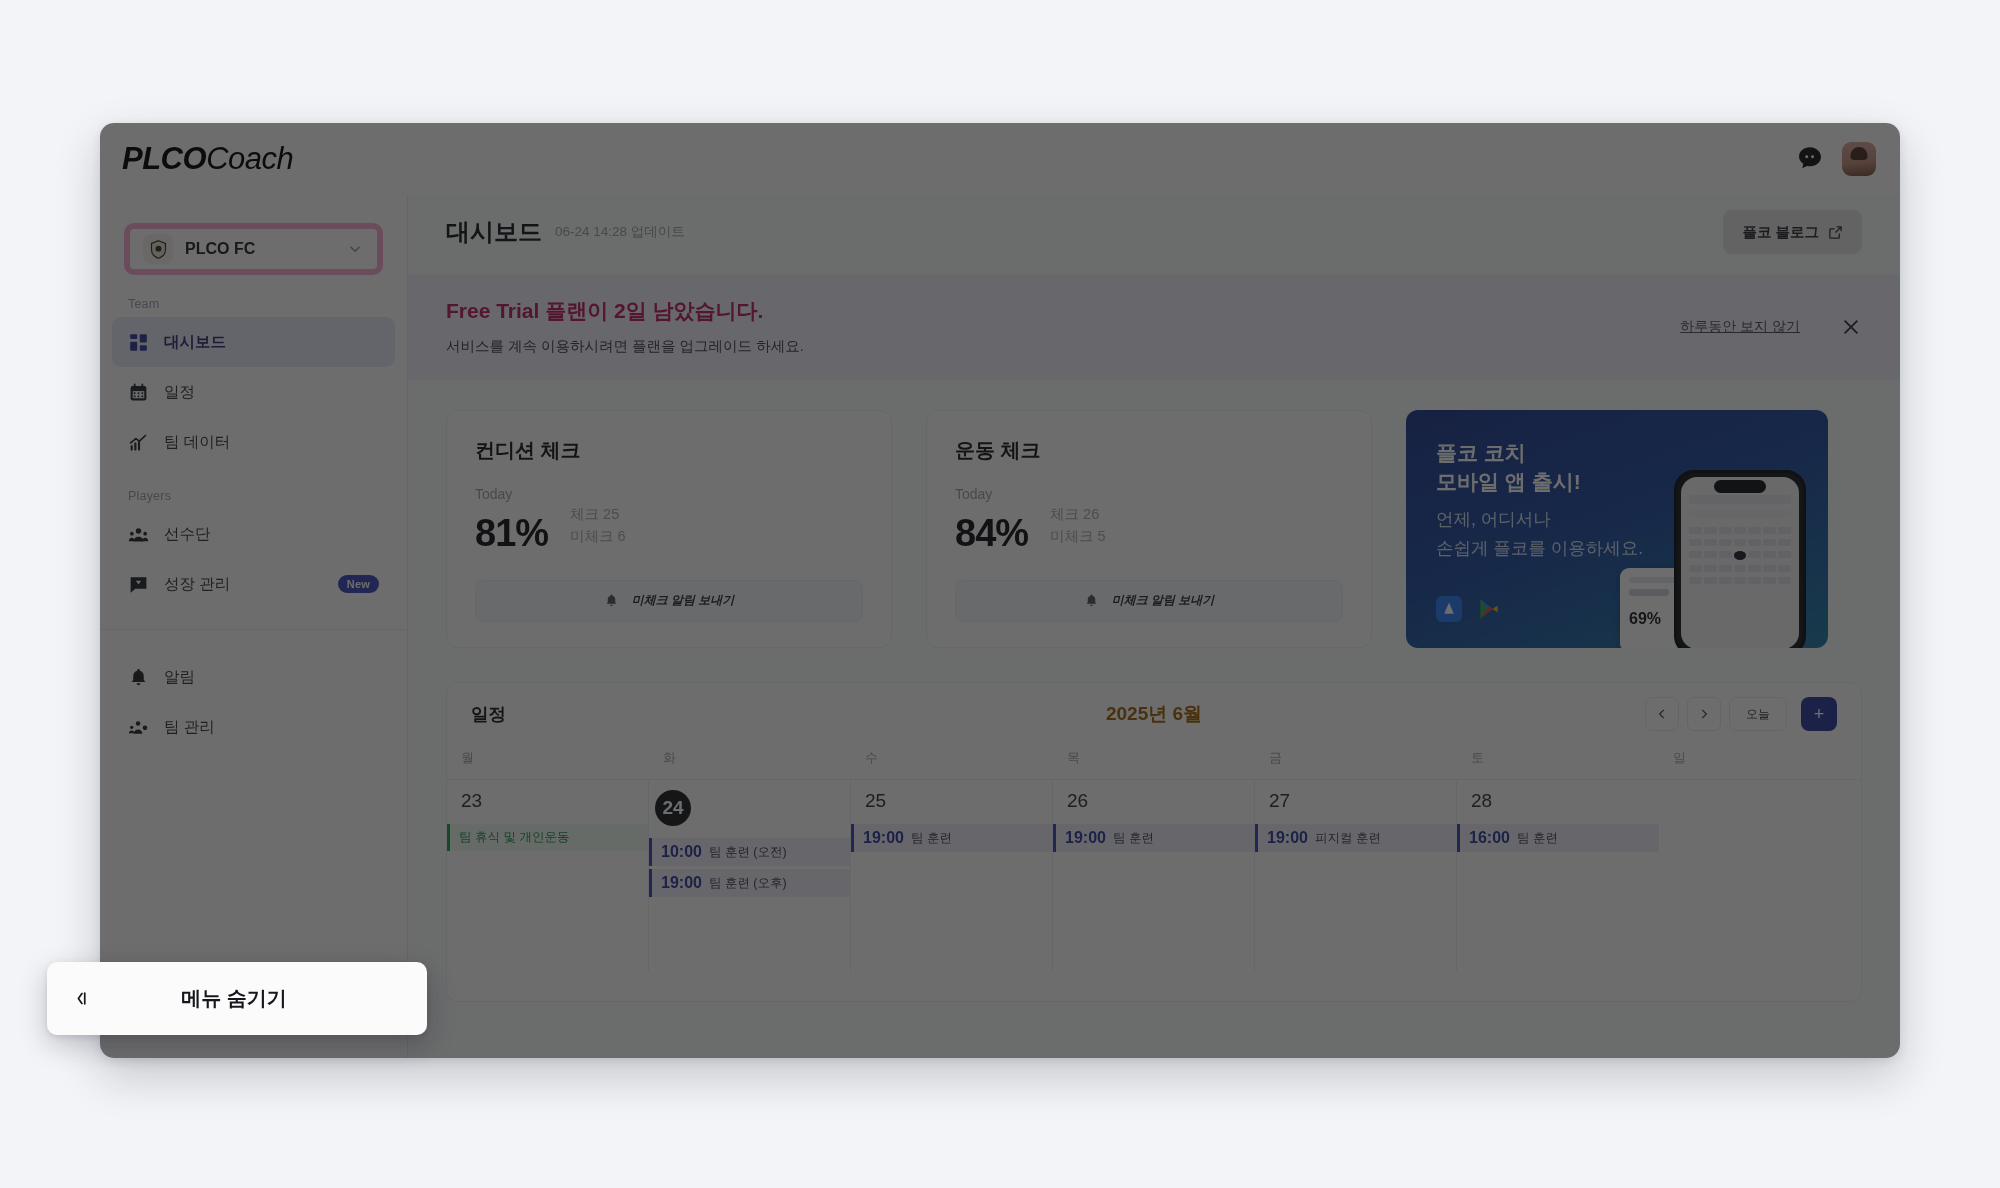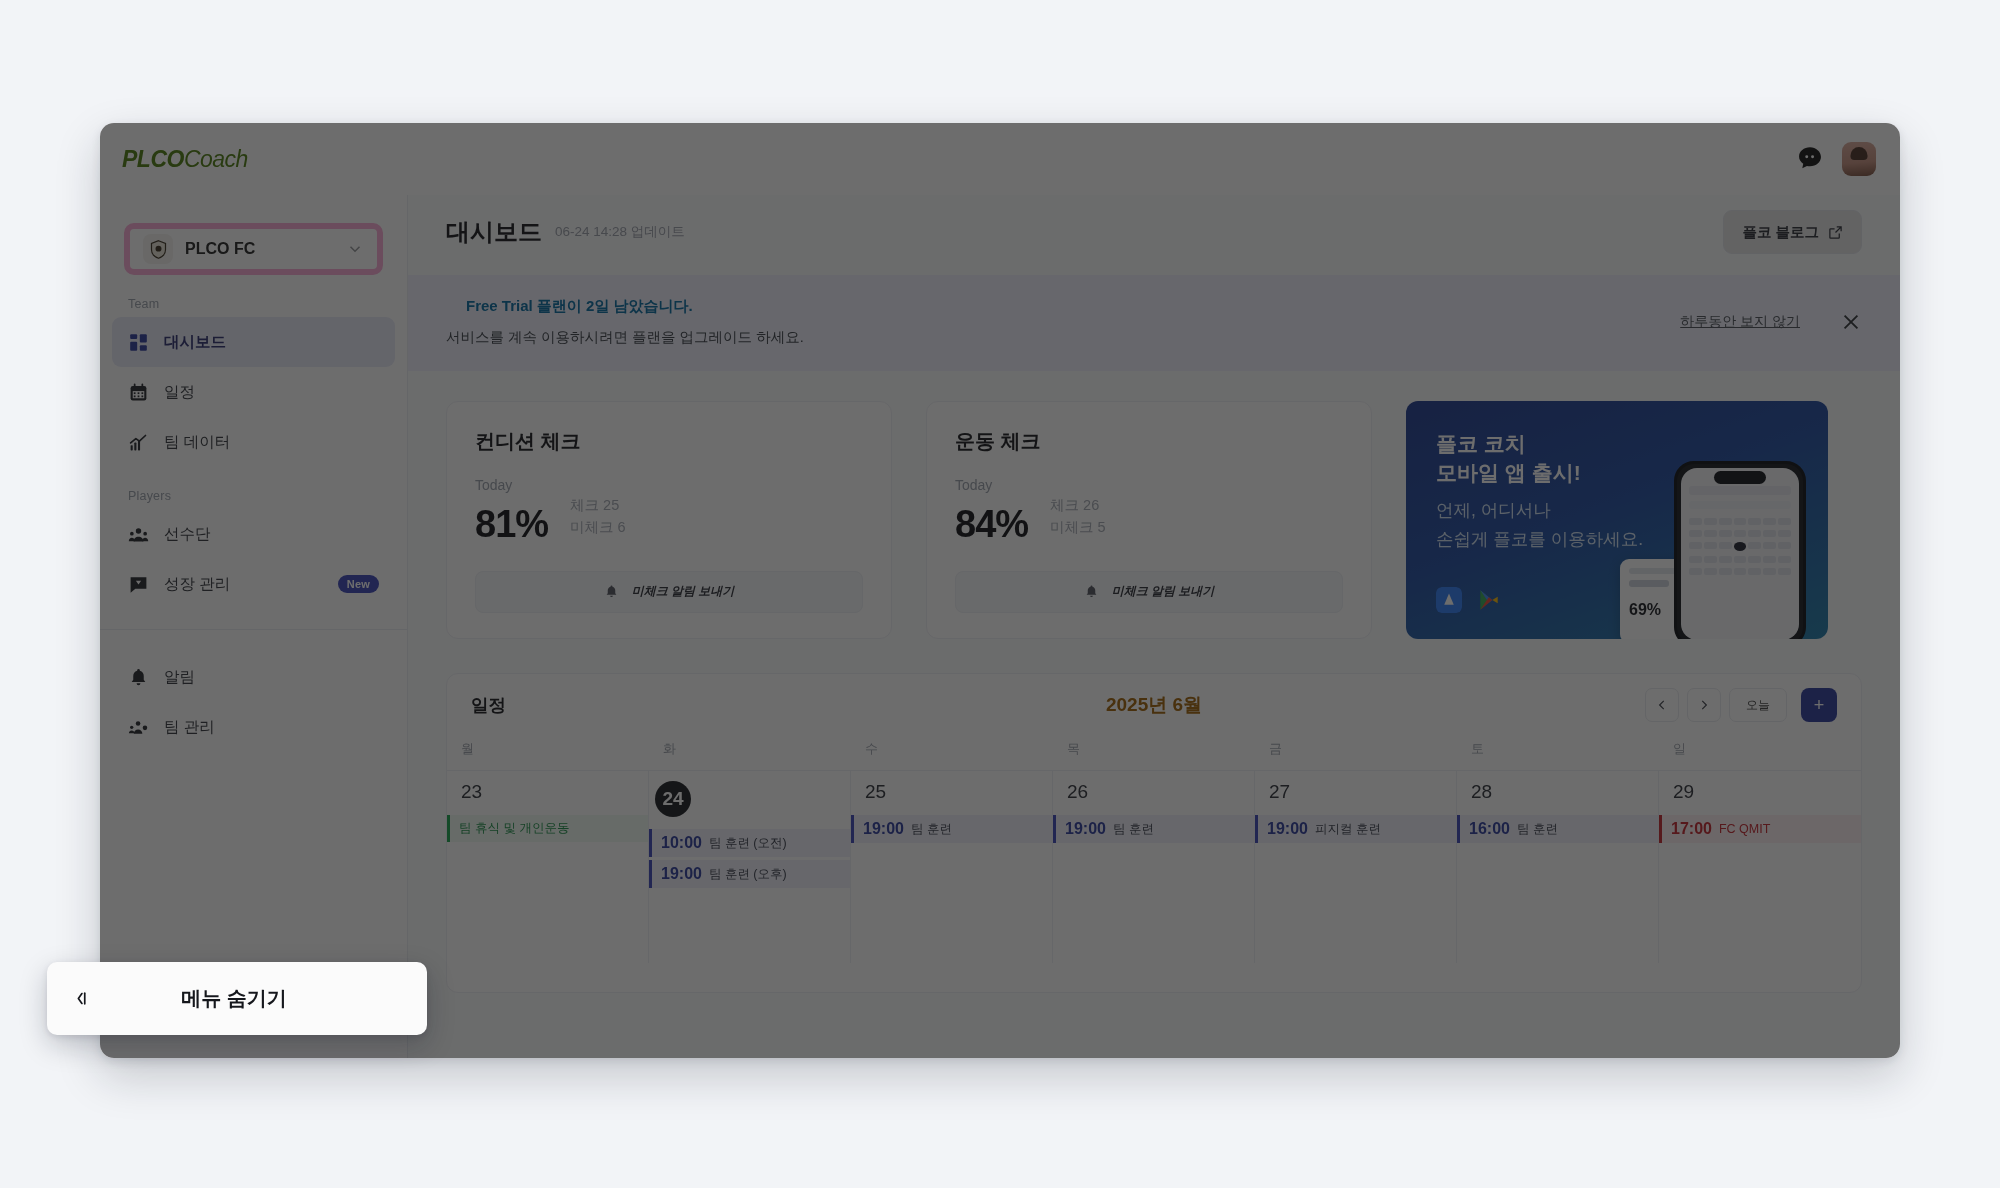--- a/index.html
+++ b/index.html
@@ -35,22 +35,22 @@
 
   
   .topbar {
     position: absolute; left: 0; top: 0;
     width: 1800px; height: 72px;
     background: #fff;
     display: flex; align-items: center;
   }
   .logo {
     margin-left: 22px;
-    font-size: 23px; font-style: italic; font-weight: 700;
-    letter-spacing: -0.5px; color: #4d7c0f;
+    font-size: 31px; font-style: italic; font-weight: 700;
+    letter-spacing: -0.5px; color: #000000;
     white-space: nowrap;
   }
   .logo .coach { font-weight: 500; font-style: italic; }
   .topbar-right {
     margin-left: auto; margin-right: 24px;
     display: flex; align-items: center; gap: 18px;
   }
   .chat-icon { width: 28px; height: 28px; display: block; }
   .avatar {
     width: 34px; height: 34px; border-radius: 9px;
@@ -139,21 +139,21 @@
     cursor: pointer;
   }
 
   
   .trial-banner {
     margin: 6px 0 0 0;
     background: #eef0fb;
     padding: 22px 38px 24px 38px;
     display: flex; align-items: center;
   }
-  .trial-title { font-size: 15px; font-weight: 700; color: #0369a1; margin-left: 20px; }
+  .trial-title { font-size: 21px; font-weight: 700; color: #be185d; }
   .trial-desc { font-size: 14.5px; color: #3c4049; margin-top: 12px; }
   .trial-right { margin-left: auto; display: flex; align-items: center; gap: 40px; }
   .trial-dismiss {
     font-size: 14px; color: #4b4f58; text-decoration: underline; cursor: pointer;
   }
   .trial-close { cursor: pointer; display:block; }
 
   
   .cards-row {
     display: flex; gap: 34px;
@@ -639,26 +639,20 @@
                 <span class="t">19:00</span>
                 <span class="n">피지컬 훈련</span>
               </div>
             </div></div>
           <div class="cal-cell"><span class="cal-daynum">28</span><div class="events">
               <div class="event blue">
                 <span class="t">16:00</span>
                 <span class="n">팀 훈련</span>
               </div>
             </div></div>
-          <div class="cal-cell"><span class="cal-daynum">29</span><div class="events">
-              <div class="event red">
-                <span class="t">17:00</span>
-                <span class="n">FC QMIT</span>
-              </div>
-            </div></div>
         </div>
     </div>
 
   </div>
 </div>
 
 <div id="scrim"></div>
 
 <div id="hide-menu-popup">
   <svg class="collapse-ic" width="17" height="17" viewBox="0 0 24 24" fill="none" stroke="#15171c" stroke-width="2.4" stroke-linecap="round" stroke-linejoin="round">

